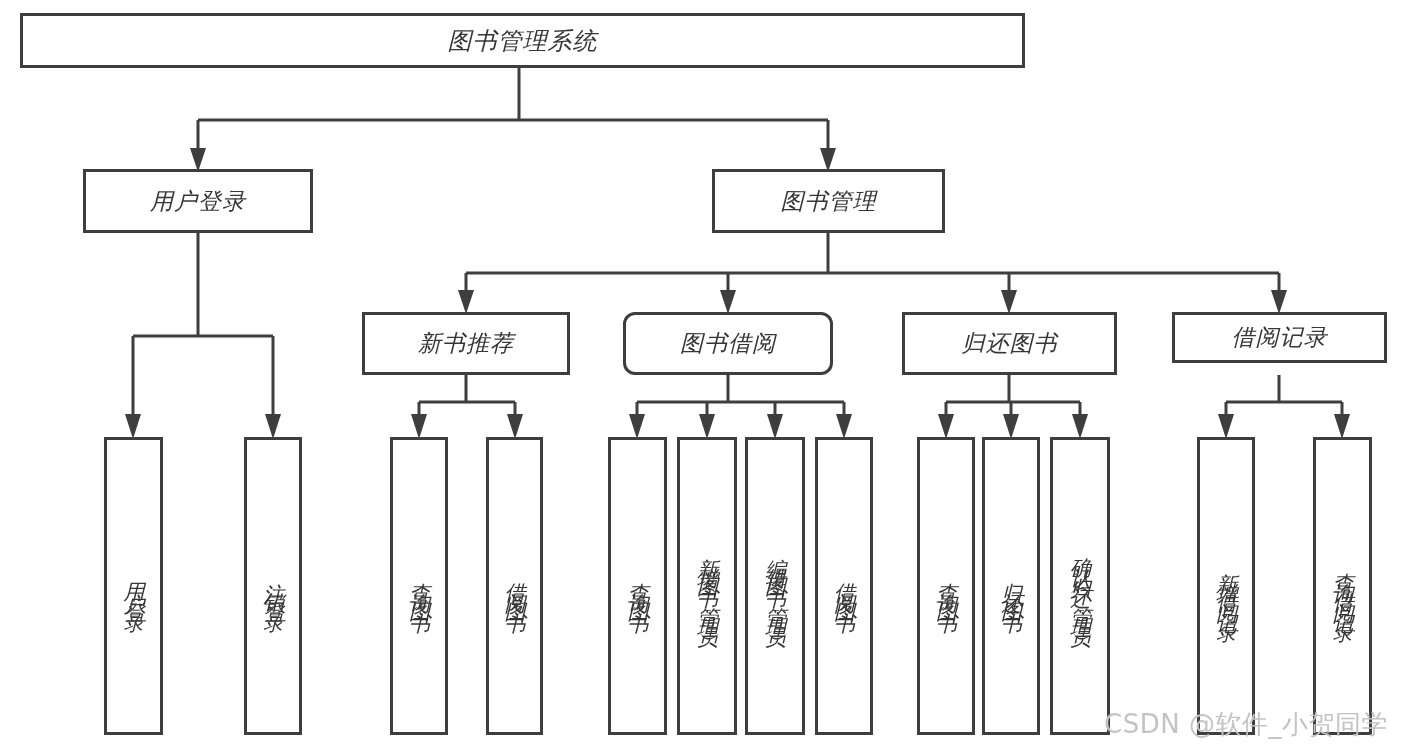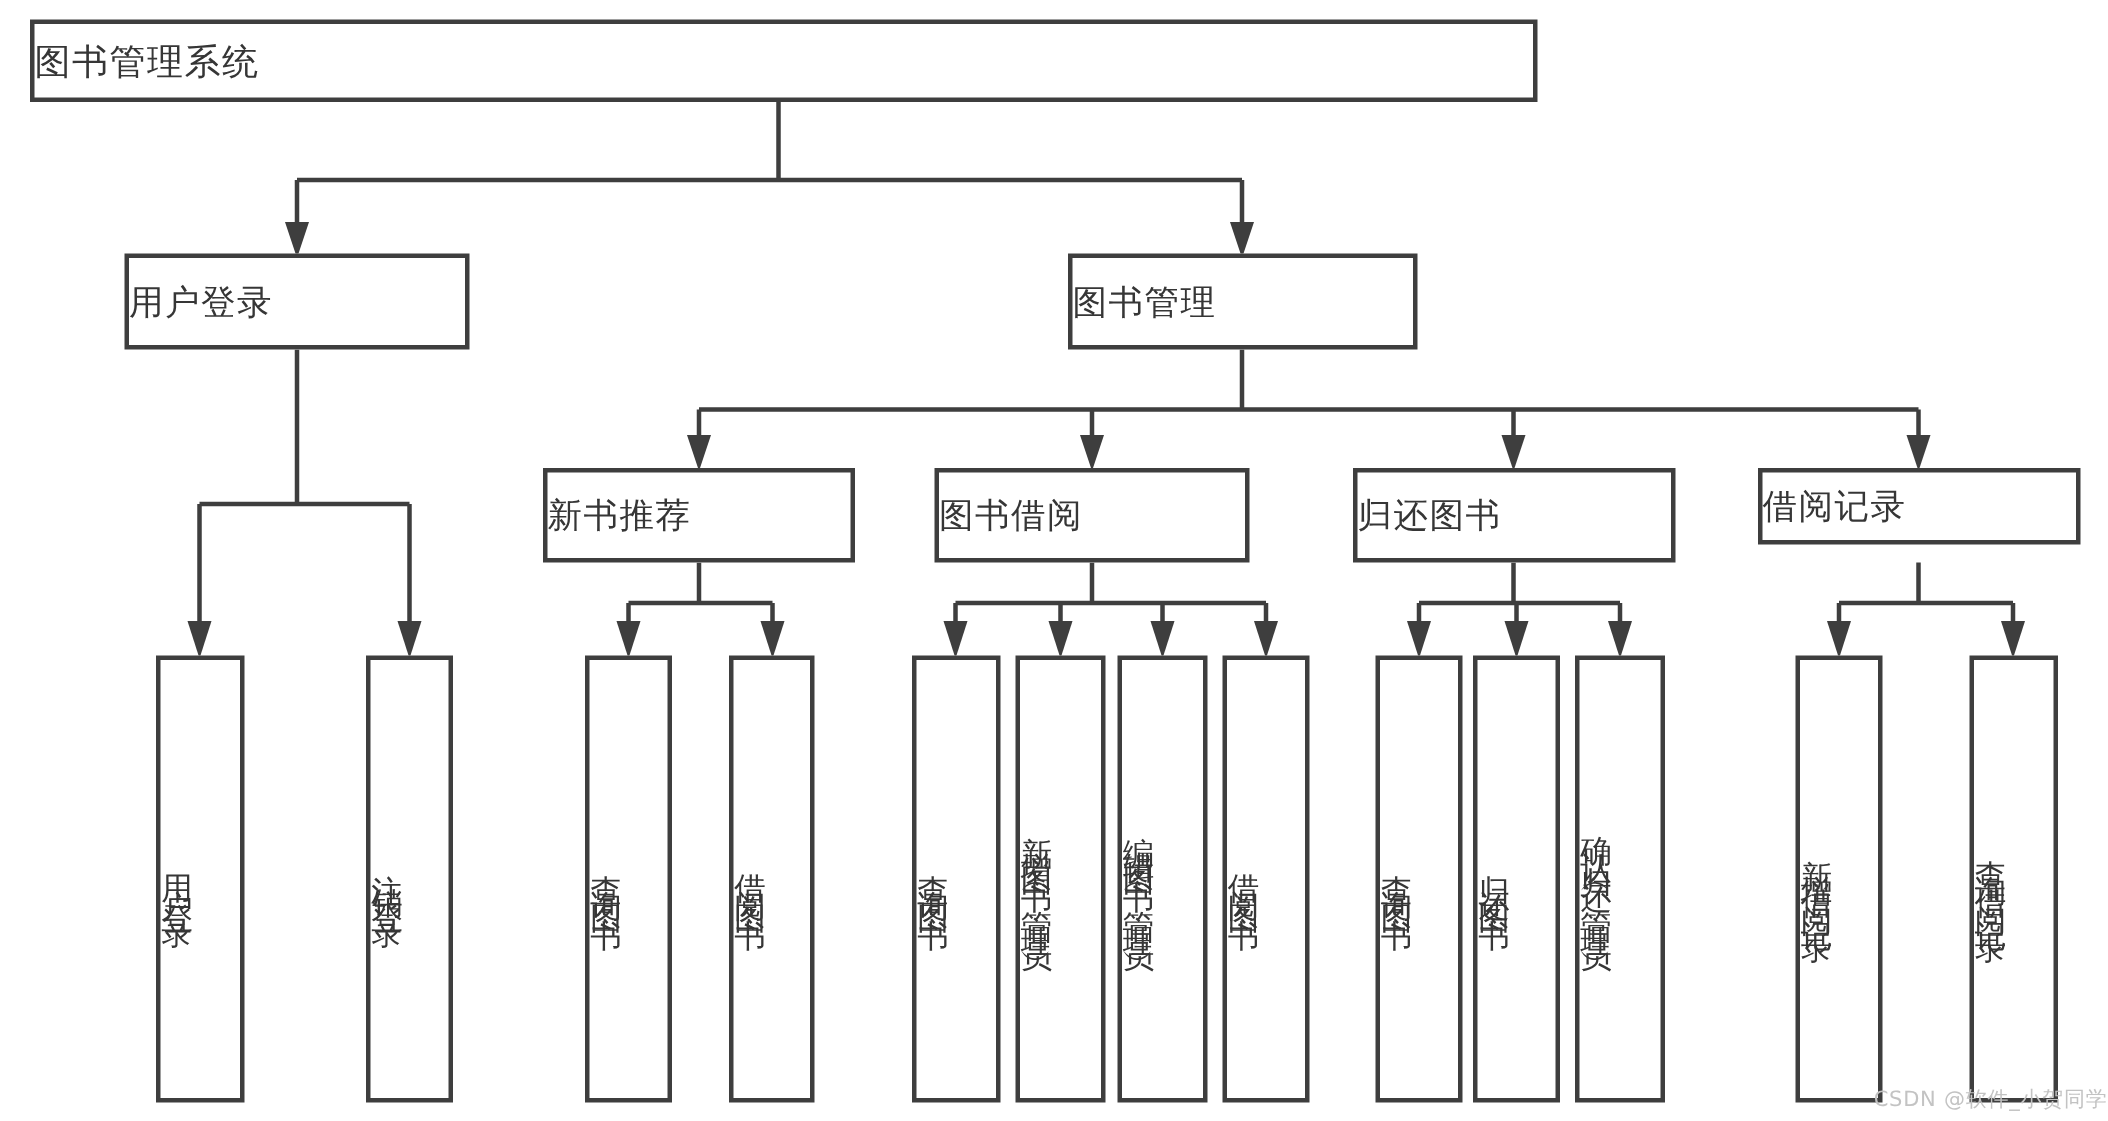--- a/index.html
+++ b/index.html
@@ -23,37 +23,38 @@
     width: 1405px; height: 747px;
     color: var(--line);
   }
   .node {
     position: absolute;
     box-sizing: border-box;
     border: 3px solid var(--line);
     background: #ffffff;
     display: flex;
     align-items: center;
-    justify-content: flex-start;
+    justify-content: center;
     color: var(--text);
+    font-style: italic;
   }
   .h-node { font-size: 23px; letter-spacing: 1px; white-space: nowrap; }
   .root-node { font-size: 24px; }
   .leaf { font-size: 21px; }
   .v-label {
     writing-mode: vertical-rl;
     text-orientation: mixed;
     letter-spacing: 10px;
     line-height: 1;
   }
   .watermark {
     position: absolute;
-    right: 0;
+    right: 17px;
     bottom: 5px;
-    font-size: 14px;
+    font-size: 26px;
     letter-spacing: 0.5px;
     color: var(--watermark);
     z-index: 5;
     white-space: nowrap;
   }
 </style>
 </head>
 <body>
 
 <div class="canvas">
@@ -129,21 +130,21 @@
   <div class="node h-node" style="left:83px; top:169px; width:230px; height:64px;">
     <span>用户登录</span>
   </div>
   <div class="node h-node" style="left:712px; top:169px; width:233px; height:64px;">
     <span>图书管理</span>
   </div>
 
   <div class="node h-node" style="left:362px; top:312px; width:208px; height:63px;">
     <span>新书推荐</span>
   </div>
-  <div class="node h-node" style="left:623px; top:312px; width:210px; height:63px;">
+  <div class="node h-node" style="left:623px; top:312px; width:210px; height:63px;border-radius:12px;">
     <span>图书借阅</span>
   </div>
   <div class="node h-node" style="left:902px; top:312px; width:215px; height:63px;">
     <span>归还图书</span>
   </div>
   <div class="node h-node" style="left:1172px; top:312px; width:215px; height:51px;">
     <span>借阅记录</span>
   </div>
 
   <div class="node leaf" style="left:104px; top:437px; width:59px; height:298px;">

